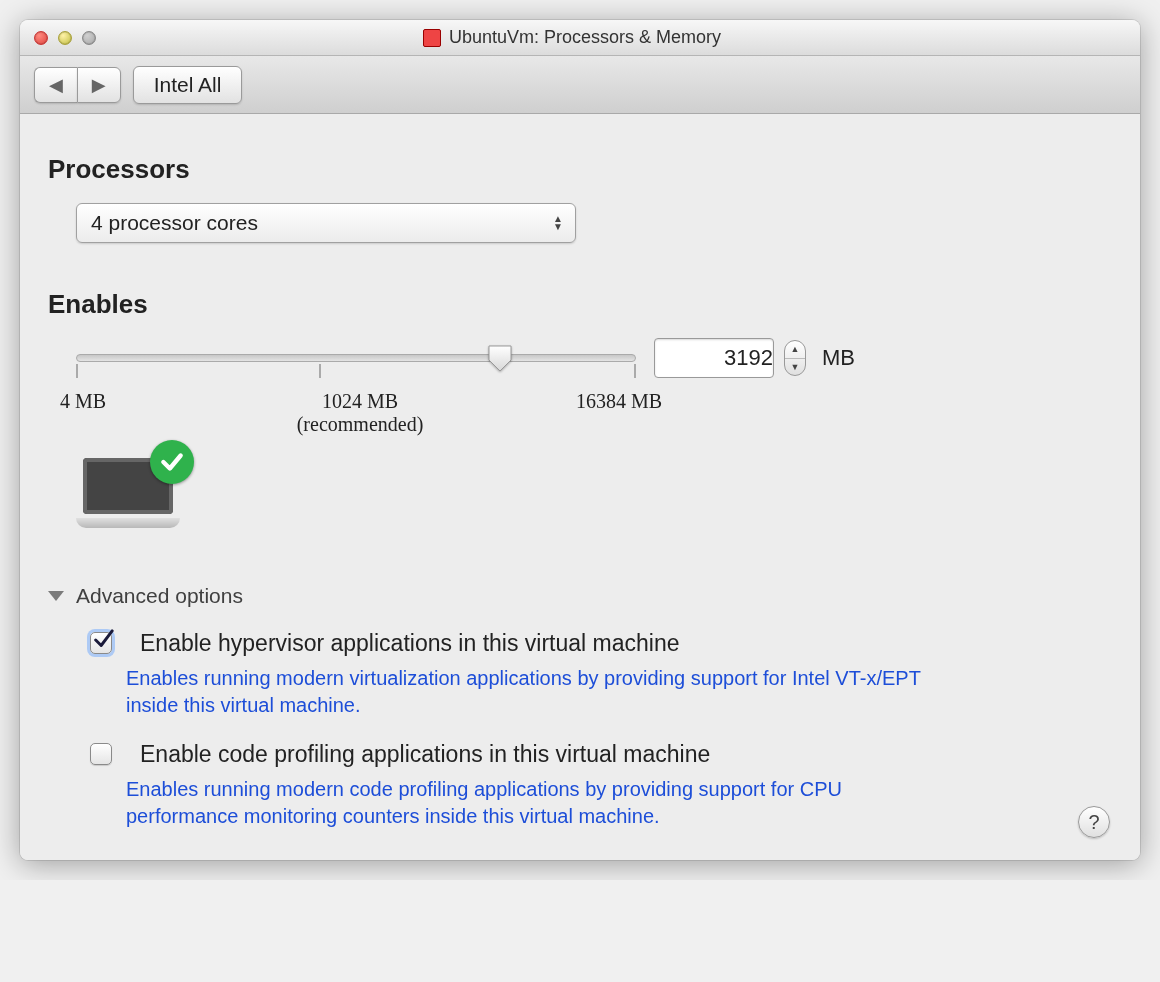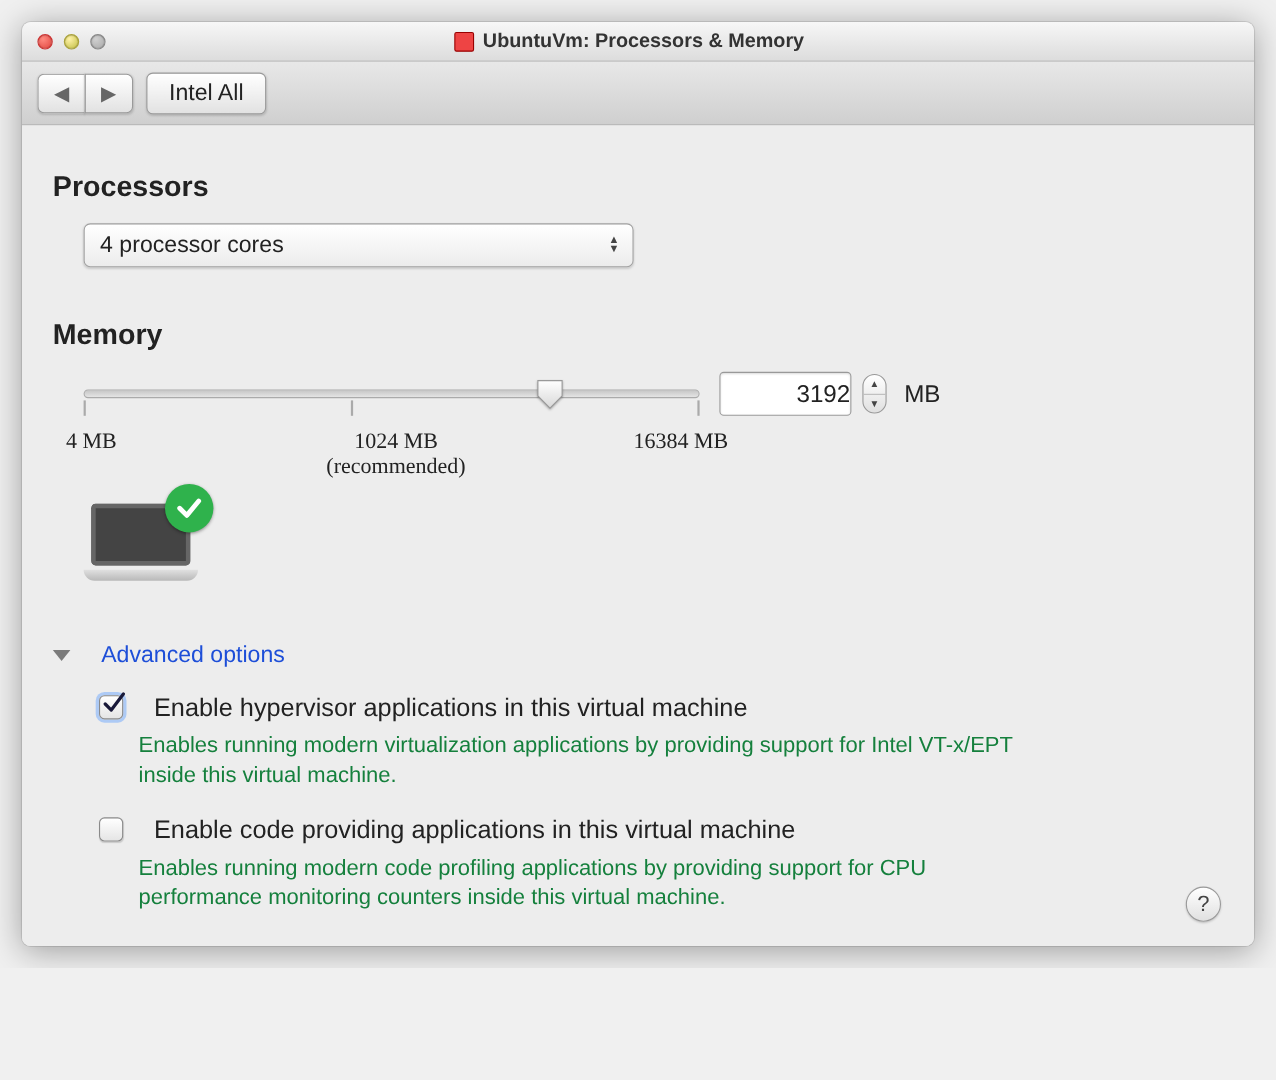--- a/index.html
+++ b/index.html
@@ -29,21 +29,21 @@
     position: relative;
   }
   .traffic { display: flex; gap: 10px; padding-left: 14px; }
   .dot { width: 14px; height: 14px; border-radius: 50%; box-shadow: inset 0 0 1px rgba(0,0,0,0.5); }
   .dot.red { background: radial-gradient(circle at 35% 30%, #ff8a80, #e0443e); border:1px solid #c33; }
   .dot.yel { background: radial-gradient(circle at 35% 30%, #fff2a8, #c0bd40); border:1px solid #aaa23a; }
   .dot.grn { background: radial-gradient(circle at 35% 30%, #d0d0d0, #a8a8a8); border:1px solid #888; }
   .title-center {
     position: absolute; left:0; right:16px; 
     font-size: 18px; color: #333;
-    display: flex; align-items: center; justify-content: center; gap: 8px; font-weight: bold;
+    display: flex; align-items: center; justify-content: center; gap: 8px;
   }
   .title-icon {
     width: 18px; height: 18px; background: #e44; border: 1px solid #900; border-radius: 2px;
     display: inline-block; position: relative;
   }
   
   .toolbar {
     height: 58px;
     background: linear-gradient(#e8e8e8, #cfcfcf);
     border-bottom: 1px solid #a9a9a9;
@@ -156,21 +156,21 @@
     position: absolute; top: -18px; right: -14px;
     width: 44px; height: 44px; border-radius: 50%;
     background: #2fb24c;
     display: flex; align-items: center; justify-content: center;
     box-shadow: 0 1px 3px rgba(0,0,0,0.4);
   }
   .check-badge svg { width: 26px; height: 26px; }
   .remain-text { font-size: 24px; }
 
   
-  .adv-head { display: flex; align-items: center; gap: 28px; margin-top: 56px; font-size: 21px; color:#1d4ed8; }
+  .adv-head { display: flex; align-items: center; gap: 12px; margin-top: 56px; font-size: 21px; color:#404040; }
   .disclosure {
     width: 0; height: 0; border-left: 8px solid transparent; border-right: 8px solid transparent;
     border-top: 10px solid #7b7b7b;
   }
   .opt { margin-left: 42px; margin-top: 22px; }
   .opt-row { display: flex; align-items: flex-start; gap: 28px; }
   .cb {
     width: 22px; height: 22px; border-radius: 5px;
     background: linear-gradient(#fff,#e5e5e5);
     border: 1px solid #8a8a8a;
@@ -179,21 +179,21 @@
     margin-top: 2px;
   }
   .cb.checked { box-shadow: 0 0 0 3px rgba(96,160,255,0.45); }
   .cb.checked::after {
     content: ""; position: absolute; left: 3px; top: -3px;
     width: 20px; height: 20px;
     background: none;
   }
   .cb.checked svg { position:absolute; left:1px; top:-4px; }
   .opt-label { font-size: 23px; }
-  .opt-desc { margin-left: 36px; margin-top: 8px; font-size: 20px; color: #15803d; max-width: 820px; line-height: 1.35; }
+  .opt-desc { margin-left: 36px; margin-top: 8px; font-size: 20px; color: #1d4ed8; max-width: 820px; line-height: 1.35; }
 
   .help-btn {
     position: absolute; right: 30px; bottom: 22px;
     width: 32px; height: 32px; border-radius: 50%;
     background: linear-gradient(#fff,#e0e0e0);
     border: 1px solid #9a9a9a;
     box-shadow: 0 1px 2px rgba(0,0,0,0.2);
     display: flex; align-items:center; justify-content:center;
     font-size: 20px; color:#444;
   }
@@ -236,21 +236,21 @@
     <div class="indent">
       <div class="select">
         <span>4 processor cores</span>
         <div class="chevrons">
           <span>▲</span>
             <span>▼</span>
         </div>
       </div>
     </div>
 
-    <h2 class="section" style="margin-top:46px">Memory</h2>
+    <h2 class="section" style="margin-top:46px">Enables</h2>
     <div class="indent">
       <div class="slider-row">
         <div class="track-wrap">
           <div class="track"></div>
           <div class="tick t0"></div>
           <div class="tick t1"></div>
           <div class="tick t2"></div>
           <div class="knob">
             <svg width="26" height="28" viewBox="0 0 26 28">
               <path d="M2 2 L24 2 L24 16 L13 27 L2 16 Z" fill="url(#kg)" stroke="#999"></path>
@@ -307,21 +307,21 @@
             </svg>
         </div>
         <span class="opt-label">Enable hypervisor applications in this virtual machine</span>
       </div>
       <div class="opt-desc">Enables running modern virtualization applications by providing support for Intel VT-x/EPT inside this virtual machine.</div>
     </div>
 
     <div class="opt">
       <div class="opt-row">
         <div class="cb"></div>
-        <span class="opt-label">Enable code providing applications in this virtual machine</span>
+        <span class="opt-label">Enable code profiling applications in this virtual machine</span>
       </div>
       <div class="opt-desc">Enables running modern code profiling applications by providing support for CPU performance monitoring counters inside this virtual machine.</div>
     </div>
 
     <div class="help-btn">
       <span>?</span>
     </div>
 
   </div>
 </div>

